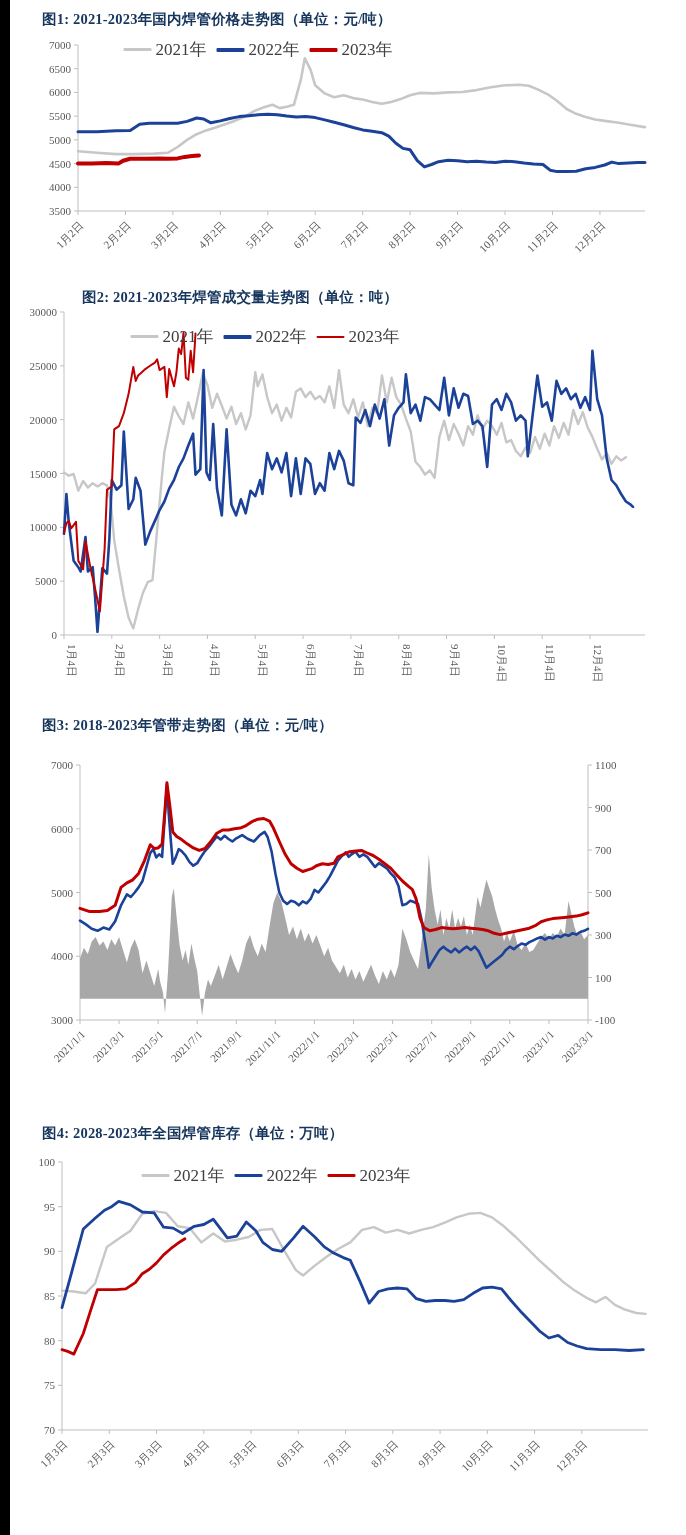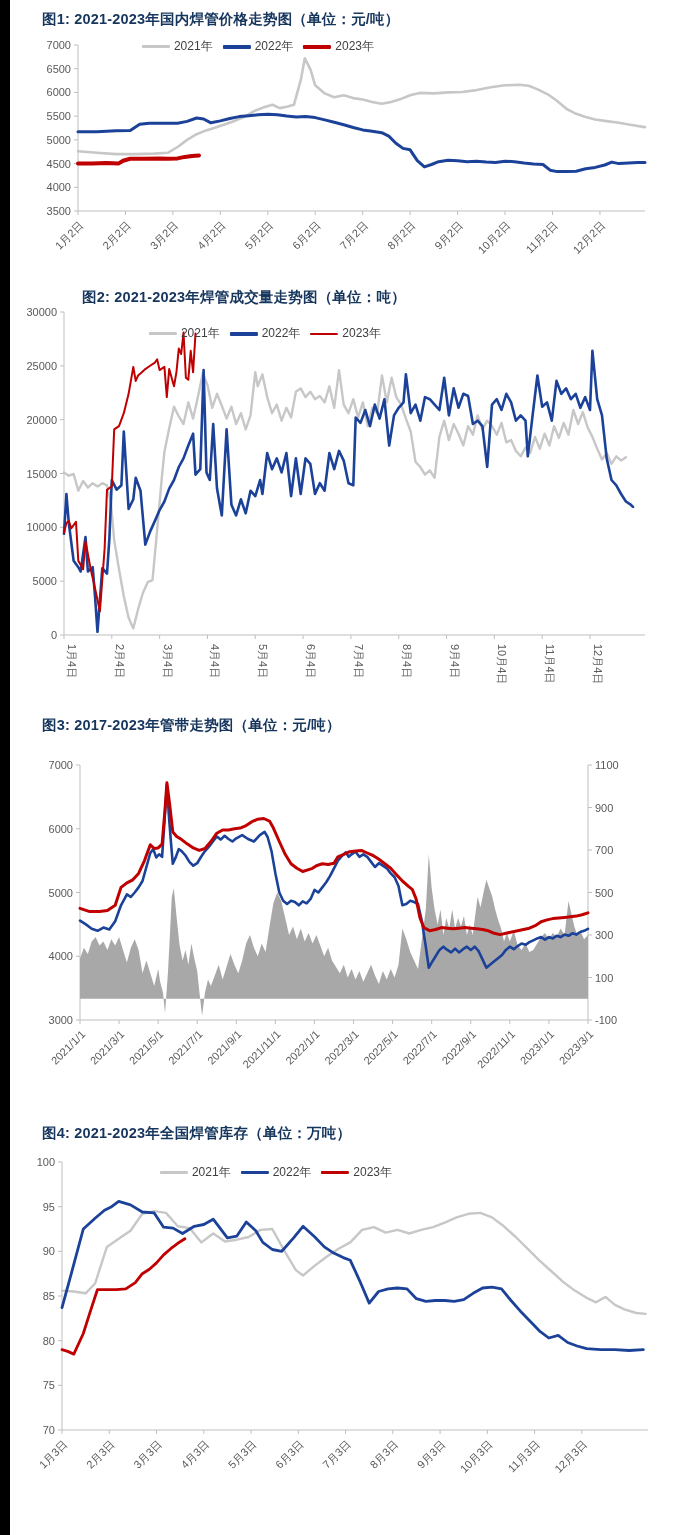--- a/index.html
+++ b/index.html
@@ -1,30 +1,30 @@
 <!DOCTYPE html>
 <html><head>
 <meta charset="utf-8">
 <style>
   html,body{margin:0;padding:0;}
   body{
     width:686px;height:1535px;position:relative;background:#ffffff;
     font-family:"Liberation Sans","DejaVu Sans",sans-serif;overflow:hidden;
   }
   .left-bar{position:absolute;left:0;top:0;width:10px;height:1535px;background:#000;}
-  .chart-block{position:absolute;left:0;width:686px;}
+  .chart-block{position:absolute;left:0;width:686px;font-family:Liberation Serif, serif;}
   .chart-title{
     position:absolute;left:42px;font-size:14.5px;font-weight:bold;color:#17365D;
     white-space:nowrap;letter-spacing:0.2px;
   }
   .legend{position:absolute;transform:translateX(-50%);white-space:nowrap;display:flex;align-items:center;gap:10px;z-index:3;}
   .lg-item{display:inline-flex;align-items:center;gap:4px;}
   .lg-line{display:inline-block;width:28px;border-radius:1px;}
   .lg-box{display:inline-block;width:22px;height:11px;}
-  .lg-label{font-size:12px;color:#404040;}
+  .lg-label{font-size:17px;color:#404040;}
   svg{position:absolute;left:0;overflow:visible;}
   .axlab{font-size:11px;fill:#595959;}
 </style>
 </head>
 <body>
 
 <div class="left-bar"></div>
 
 <section class="chart-block" style="top:8px;height:276px;">
   <div class="chart-title" style="top:2px;">图1: 2021-2023年国内焊管价格走势图（单位：元/吨）</div>
@@ -148,21 +148,21 @@
       <text x="546.1893004115227" y="337" text-anchor="start" class="axlab" transform="rotate(90 546.1893004115227 337)">11月4日</text>
       <line x1="590.0082304526749" y1="328" x2="590.0082304526749" y2="332" stroke="#BFBFBF"></line>
       <text x="594.0082304526749" y="337" text-anchor="start" class="axlab" transform="rotate(90 594.0082304526749 337)">12月4日</text>
       <polyline points="64.0,165.4 68.8,168.7 73.6,167.0 78.3,183.7 83.1,174.0 87.9,180.5 92.7,176.2 97.5,179.4 102.3,176.2 107.0,178.3 110.9,195.6 114.2,233.3 119.0,262.3 123.8,289.2 128.6,310.8 133.3,321.5 138.1,302.2 142.9,286.0 147.7,275.2 152.5,273.1 157.2,222.5 162.0,168.7 164.4,145.0 169.2,121.3 174.0,99.7 178.8,109.4 183.5,117.0 188.3,95.4 193.1,111.6 197.9,90.1 202.7,66.4 207.5,78.2 212.2,100.8 217.0,86.8 221.8,98.7 226.6,111.6 231.4,99.7 236.1,117.0 240.9,106.2 245.7,122.4 250.5,108.4 255.3,65.3 257.7,79.3 262.4,67.4 267.2,90.1 272.0,106.2 276.8,97.6 281.6,113.7 286.4,100.8 291.1,110.5 295.9,84.7 300.7,81.4 305.5,90.1 310.3,84.7 315.0,92.2 319.8,89.0 324.6,95.4 329.4,79.3 334.2,100.8 339.0,63.1 343.7,97.6 348.5,106.2 353.3,92.2 358.1,110.5 362.9,95.4 367.7,119.1 372.4,100.8 377.2,106.2 382.0,68.5 386.8,95.4 391.6,70.7 396.3,90.1 401.1,97.6 405.9,111.6 410.7,124.5 415.5,154.7 420.3,160.0 425.0,167.6 429.8,163.3 434.6,170.8 439.4,129.9 444.2,113.7 448.9,133.1 453.7,117.0 458.5,126.7 463.3,138.5 468.1,119.1 472.9,127.7 477.6,108.4 482.4,122.4 487.2,113.7 492.0,119.1 496.8,127.7 501.5,115.9 506.3,135.3 511.1,133.1 515.9,143.9 520.7,149.3 525.5,140.7 530.2,146.0 535.0,129.9 539.8,141.7 544.6,126.7 549.4,138.5 554.1,119.1 558.9,131.0 563.7,115.9 568.5,127.7 573.3,103.0 578.1,117.0 582.8,105.1 587.6,120.2 592.4,129.9 597.2,141.7 602.0,152.5 606.7,146.0 611.5,156.8 616.3,149.3 621.1,153.6 625.9,150.3" fill="none" stroke="#C7C7C7" stroke-width="2.4" stroke-linejoin="round" stroke-linecap="round"></polyline>
       <polyline points="64.0,226.8 66.4,187.0 68.8,216.0 73.6,253.7 78.3,260.2 80.7,264.5 85.5,230.0 87.9,264.5 92.7,260.2 95.1,290.3 97.5,324.8 102.3,261.2 107.0,266.6 109.4,231.1 111.8,173.0 116.6,182.7 121.4,178.3 123.8,124.5 128.6,202.0 133.3,192.3 135.7,170.8 140.5,183.7 145.3,237.6 150.1,224.6 154.9,213.9 159.6,203.1 164.4,194.5 169.2,181.6 174.0,173.0 178.8,160.0 183.5,151.4 188.3,138.5 193.1,126.7 195.5,167.6 200.3,162.2 203.6,63.1 206.5,165.4 209.8,173.0 213.2,117.0 217.0,181.6 221.8,208.5 226.6,122.4 231.4,197.7 236.1,208.5 240.9,192.3 245.7,206.3 250.5,183.7 255.3,189.1 260.1,173.0 262.4,187.0 267.2,146.0 272.0,162.2 276.8,151.4 281.6,165.4 286.4,146.0 291.1,189.1 295.9,151.4 300.7,187.0 305.5,151.4 310.3,156.8 315.0,187.0 319.8,176.2 324.6,183.7 329.4,146.0 334.2,162.2 339.0,143.9 343.7,153.6 348.5,176.2 353.3,178.3 355.7,110.5 360.5,115.9 365.3,103.0 370.0,119.1 374.8,97.6 379.6,111.6 384.4,92.2 389.2,138.5 394.0,108.4 398.7,100.8 403.5,95.4 405.9,67.4 410.7,106.2 415.5,97.6 420.3,113.7 425.0,90.1 429.8,92.2 434.6,97.6 439.4,103.0 444.2,70.7 448.9,108.4 453.7,81.4 458.5,100.8 463.3,86.8 468.1,89.0 472.9,117.0 477.6,113.7 482.4,119.1 487.2,160.0 492.0,97.6 496.8,92.2 501.5,103.0 506.3,86.8 511.1,95.4 515.9,113.7 520.7,108.4 525.5,113.7 527.8,149.3 532.6,108.4 537.4,68.5 542.2,99.7 547.0,95.4 551.8,113.7 556.5,73.9 561.3,86.8 566.1,81.4 570.9,92.2 575.7,86.8 580.4,100.8 585.2,90.1 590.0,103.0 592.4,43.8 597.2,92.2 602.0,108.4 606.7,151.4 611.5,173.0 616.3,178.3 621.1,187.0 625.9,194.5 630.7,197.7 633.0,199.9" fill="none" stroke="#1B4298" stroke-width="2.6" stroke-linejoin="round" stroke-linecap="round"></polyline>
       <polyline points="64.0,225.7 66.4,216.0 68.8,213.9 71.2,221.4 76.0,214.9 78.3,253.7 83.1,262.3 85.5,234.3 90.3,260.2 95.1,281.7 99.9,304.3 104.6,241.9 107.0,182.7 111.8,179.4 114.2,122.4 119.0,119.1 123.8,106.2 128.6,86.8 133.3,59.9 135.7,73.9 138.1,68.5 140.5,66.4 145.3,62.1 150.1,58.8 154.9,55.6 157.2,52.4 159.6,63.1 164.4,59.9 166.8,90.1 169.2,62.1 174.0,79.3 176.4,65.3 178.8,41.6 181.2,47.0 183.5,25.5 185.9,70.7 188.3,72.8 190.7,43.8 193.1,65.3 195.5,26.5" fill="none" stroke="#C00000" stroke-width="2" stroke-linejoin="round" stroke-linecap="round"></polyline>
     </svg>
 </section>
 
 <section class="chart-block" style="top:710px;height:400px;">
-  <div class="chart-title" style="top:6px;">图3: 2017-2023年管带走势图（单位：元/吨）</div>
+  <div class="chart-title" style="top:6px;">图3: 2018-2023年管带走势图（单位：元/吨）</div>
   <svg style="top:26px;" width="686" height="380">
       <line x1="80" y1="29" x2="80" y2="284" stroke="#BFBFBF" stroke-width="1"></line>
       <line x1="76" y1="284" x2="80" y2="284" stroke="#BFBFBF"></line>
       <text x="73" y="288" text-anchor="end" class="axlab">3000</text>
       <line x1="76" y1="220.25" x2="80" y2="220.25" stroke="#BFBFBF"></line>
       <text x="73" y="224.25" text-anchor="end" class="axlab">4000</text>
       <line x1="76" y1="156.5" x2="80" y2="156.5" stroke="#BFBFBF"></line>
       <text x="73" y="160.5" text-anchor="end" class="axlab">5000</text>
       <line x1="76" y1="92.75" x2="80" y2="92.75" stroke="#BFBFBF"></line>
       <text x="73" y="96.75" text-anchor="end" class="axlab">6000</text>
@@ -212,21 +212,21 @@
       <text x="595" y="75.5" text-anchor="start" class="axlab">900</text>
       <line x1="588" y1="29" x2="592" y2="29" stroke="#BFBFBF"></line>
       <text x="595" y="33" text-anchor="start" class="axlab">1100</text>
       <path d="M80.0,262.8 L80.0,222.4 L83.9,211.8 L87.8,218.1 L91.7,205.4 L95.6,201.1 L99.5,209.6 L103.4,205.4 L107.4,213.9 L111.3,203.3 L115.2,209.6 L119.1,201.1 L123.0,213.9 L126.9,226.6 L130.8,211.8 L134.7,203.3 L138.6,213.9 L142.5,237.3 L146.4,224.5 L150.3,237.3 L154.2,250.0 L158.2,233.0 L160.1,245.8 L163.0,256.4 L165.0,277.6 L167.9,237.3 L169.9,199.0 L171.8,160.8 L173.8,152.3 L176.7,182.0 L179.6,209.6 L182.6,224.5 L185.5,213.9 L188.4,228.8 L191.4,207.5 L194.3,222.4 L197.2,235.1 L199.2,254.3 L202.1,279.8 L205.0,256.4 L208.0,243.6 L210.9,250.0 L214.8,239.4 L218.7,228.8 L222.6,243.6 L226.5,230.9 L230.4,218.1 L234.4,228.8 L238.3,237.3 L242.2,224.5 L246.1,207.5 L250.0,199.0 L253.9,211.8 L257.8,220.3 L261.7,207.5 L265.6,216.0 L269.5,190.5 L273.4,167.1 L277.3,156.5 L281.2,165.0 L285.2,182.0 L289.1,199.0 L293.0,190.5 L296.9,203.3 L300.8,192.6 L304.7,205.4 L308.6,196.9 L312.5,207.5 L316.4,199.0 L320.3,209.6 L324.2,220.3 L328.1,211.8 L332.0,224.5 L336.0,230.9 L339.9,237.3 L343.8,228.8 L347.7,241.5 L351.6,233.0 L355.5,243.6 L359.4,235.1 L363.3,245.8 L367.2,237.3 L371.1,228.8 L375.0,239.4 L378.9,247.9 L382.8,235.1 L386.8,243.6 L390.7,233.0 L394.6,241.5 L398.5,228.8 L402.4,192.6 L406.3,203.3 L410.2,216.0 L414.1,224.5 L418.0,233.0 L421.9,203.3 L425.8,173.5 L428.8,118.3 L431.7,152.3 L434.6,173.5 L437.6,188.4 L440.5,173.5 L443.4,199.0 L446.3,182.0 L449.3,192.6 L452.2,173.5 L455.1,192.6 L458.1,182.0 L461.0,190.5 L463.9,179.9 L466.9,199.0 L469.8,188.4 L472.7,199.0 L477.6,160.8 L480.5,171.4 L483.5,156.5 L486.4,143.8 L489.3,152.3 L492.3,160.8 L495.2,173.5 L498.1,184.1 L501.1,192.6 L504.0,205.4 L506.9,196.9 L509.8,205.4 L513.8,194.8 L517.7,209.6 L521.6,213.9 L525.5,207.5 L529.4,216.0 L533.3,213.9 L537.2,207.5 L541.1,201.1 L545.0,196.9 L548.9,203.3 L552.8,196.9 L556.7,201.1 L560.6,192.6 L564.6,199.0 L568.5,165.0 L571.4,177.8 L574.3,190.5 L577.3,199.0 L580.2,194.8 L584.1,203.3 L588.0,199.0 L588.0,262.8 Z" fill="#A8A8A8" stroke="none"></path>
       <polyline points="80.0,184.6 85.9,188.4 91.7,192.8 97.6,194.8 103.4,191.6 109.3,193.5 115.2,185.2 121.0,169.3 126.9,158.4 130.8,161.0 134.7,156.5 138.6,151.4 142.5,145.0 146.4,131.0 150.3,117.0 153.3,113.1 156.2,121.4 159.1,118.3 162.1,120.8 165.0,76.8 166.9,49.4 168.9,80.0 170.9,105.5 172.8,127.8 175.7,121.4 178.7,113.1 181.6,115.1 185.5,119.5 189.4,125.9 193.3,129.7 197.2,127.2 201.1,120.8 205.0,115.1 209.0,110.6 212.9,105.5 216.8,100.4 220.7,103.6 224.6,99.8 228.5,103.0 232.4,105.5 236.3,102.3 242.2,99.1 248.0,103.0 253.9,105.5 259.8,99.1 264.6,95.9 267.6,101.0 271.5,115.1 275.4,137.4 279.3,156.5 283.2,164.8 287.1,168.0 291.0,164.8 294.9,166.1 298.8,169.3 302.7,165.4 306.6,167.3 310.6,162.9 314.5,153.9 318.4,156.5 322.3,151.4 326.2,146.3 330.1,139.9 334.0,132.3 337.9,124.6 341.8,120.2 345.7,116.3 348.7,120.8 351.6,118.3 355.5,115.7 359.4,120.8 363.3,118.3 367.2,120.8 371.1,125.9 375.0,131.0 378.9,127.2 382.8,129.7 386.8,132.3 390.7,137.4 394.6,141.2 398.5,150.1 402.4,169.3 406.3,168.0 410.2,164.8 414.1,166.1 418.0,168.0 421.9,185.2 425.8,210.7 428.8,231.7 431.7,226.6 435.6,220.3 439.5,213.9 443.4,210.7 447.3,213.9 451.2,216.4 455.1,212.6 459.0,216.4 463.0,213.2 466.9,210.7 470.8,213.9 474.7,210.7 478.6,215.1 482.5,223.4 486.4,231.7 490.3,228.5 494.2,225.3 498.1,222.2 502.0,219.0 505.9,213.9 509.8,210.7 513.8,213.2 517.7,210.1 521.6,207.5 525.5,208.8 529.4,206.2 533.3,204.3 537.2,202.4 541.1,201.1 545.0,203.7 548.9,201.1 552.8,202.4 556.7,199.8 560.6,201.1 564.6,198.6 568.5,199.8 572.4,197.3 576.3,198.6 580.2,196.0 584.1,194.8 588.0,192.8" fill="none" stroke="#1B4298" stroke-width="2.6" stroke-linejoin="round" stroke-linecap="round"></polyline>
       <polyline points="80.0,172.4 89.8,175.6 99.5,175.6 107.4,174.4 115.2,169.3 121.0,151.4 126.9,146.9 132.8,143.8 138.6,137.4 144.5,124.6 150.3,108.7 154.2,112.5 158.2,111.9 162.1,108.1 165.0,73.6 166.9,46.8 169.9,70.4 172.8,95.9 176.7,100.4 181.6,103.6 187.5,108.1 193.3,111.9 199.2,114.4 205.0,112.5 210.9,105.5 216.8,97.2 222.6,94.0 228.5,94.0 234.4,92.8 240.2,92.1 246.1,89.6 251.9,85.7 257.8,83.2 263.7,82.5 269.5,85.1 273.4,92.1 279.3,105.5 285.2,118.3 291.0,127.8 296.9,132.3 302.7,135.5 308.6,133.6 312.5,132.3 316.4,129.7 322.3,127.8 328.1,128.5 334.0,127.2 337.9,120.8 343.8,118.3 349.6,115.7 355.5,115.1 361.4,114.4 367.2,117.0 373.1,119.5 378.9,123.3 384.8,127.8 390.7,132.3 396.5,138.7 402.4,145.0 408.2,150.1 412.2,153.3 416.1,162.9 420.0,182.0 423.9,191.6 429.7,194.8 435.6,193.5 441.5,191.6 447.3,192.2 453.2,192.8 459.0,192.2 464.9,191.6 470.8,192.2 476.6,192.8 482.5,193.5 488.4,194.8 494.2,197.3 500.1,198.6 505.9,197.3 511.8,196.0 517.7,194.8 523.5,193.5 529.4,192.2 535.2,189.7 541.1,185.8 547.0,183.9 552.8,182.6 558.7,182.0 564.6,181.4 570.4,180.7 576.3,180.1 582.1,178.8 588.0,176.9" fill="none" stroke="#C00000" stroke-width="3" stroke-linejoin="round" stroke-linecap="round"></polyline>
     </svg>
 </section>
 
 <section class="chart-block" style="top:1120px;height:415px;">
-  <div class="chart-title" style="top:4px;">图4: 2021-2023年全国焊管库存（单位：万吨）</div>
+  <div class="chart-title" style="top:4px;">图4: 2028-2023年全国焊管库存（单位：万吨）</div>
   <div class="legend" style="top:44px;left:276px;">
       <span class="lg-item">
         <span class="lg-line" style="background: rgb(199, 199, 199); height: 3px;"></span>
         <span class="lg-label">2021年</span>
       </span>
       <span class="lg-item">
         <span class="lg-line" style="background: rgb(27, 66, 152); height: 3px;"></span>
         <span class="lg-label">2022年</span>
       </span>
       <span class="lg-item">

